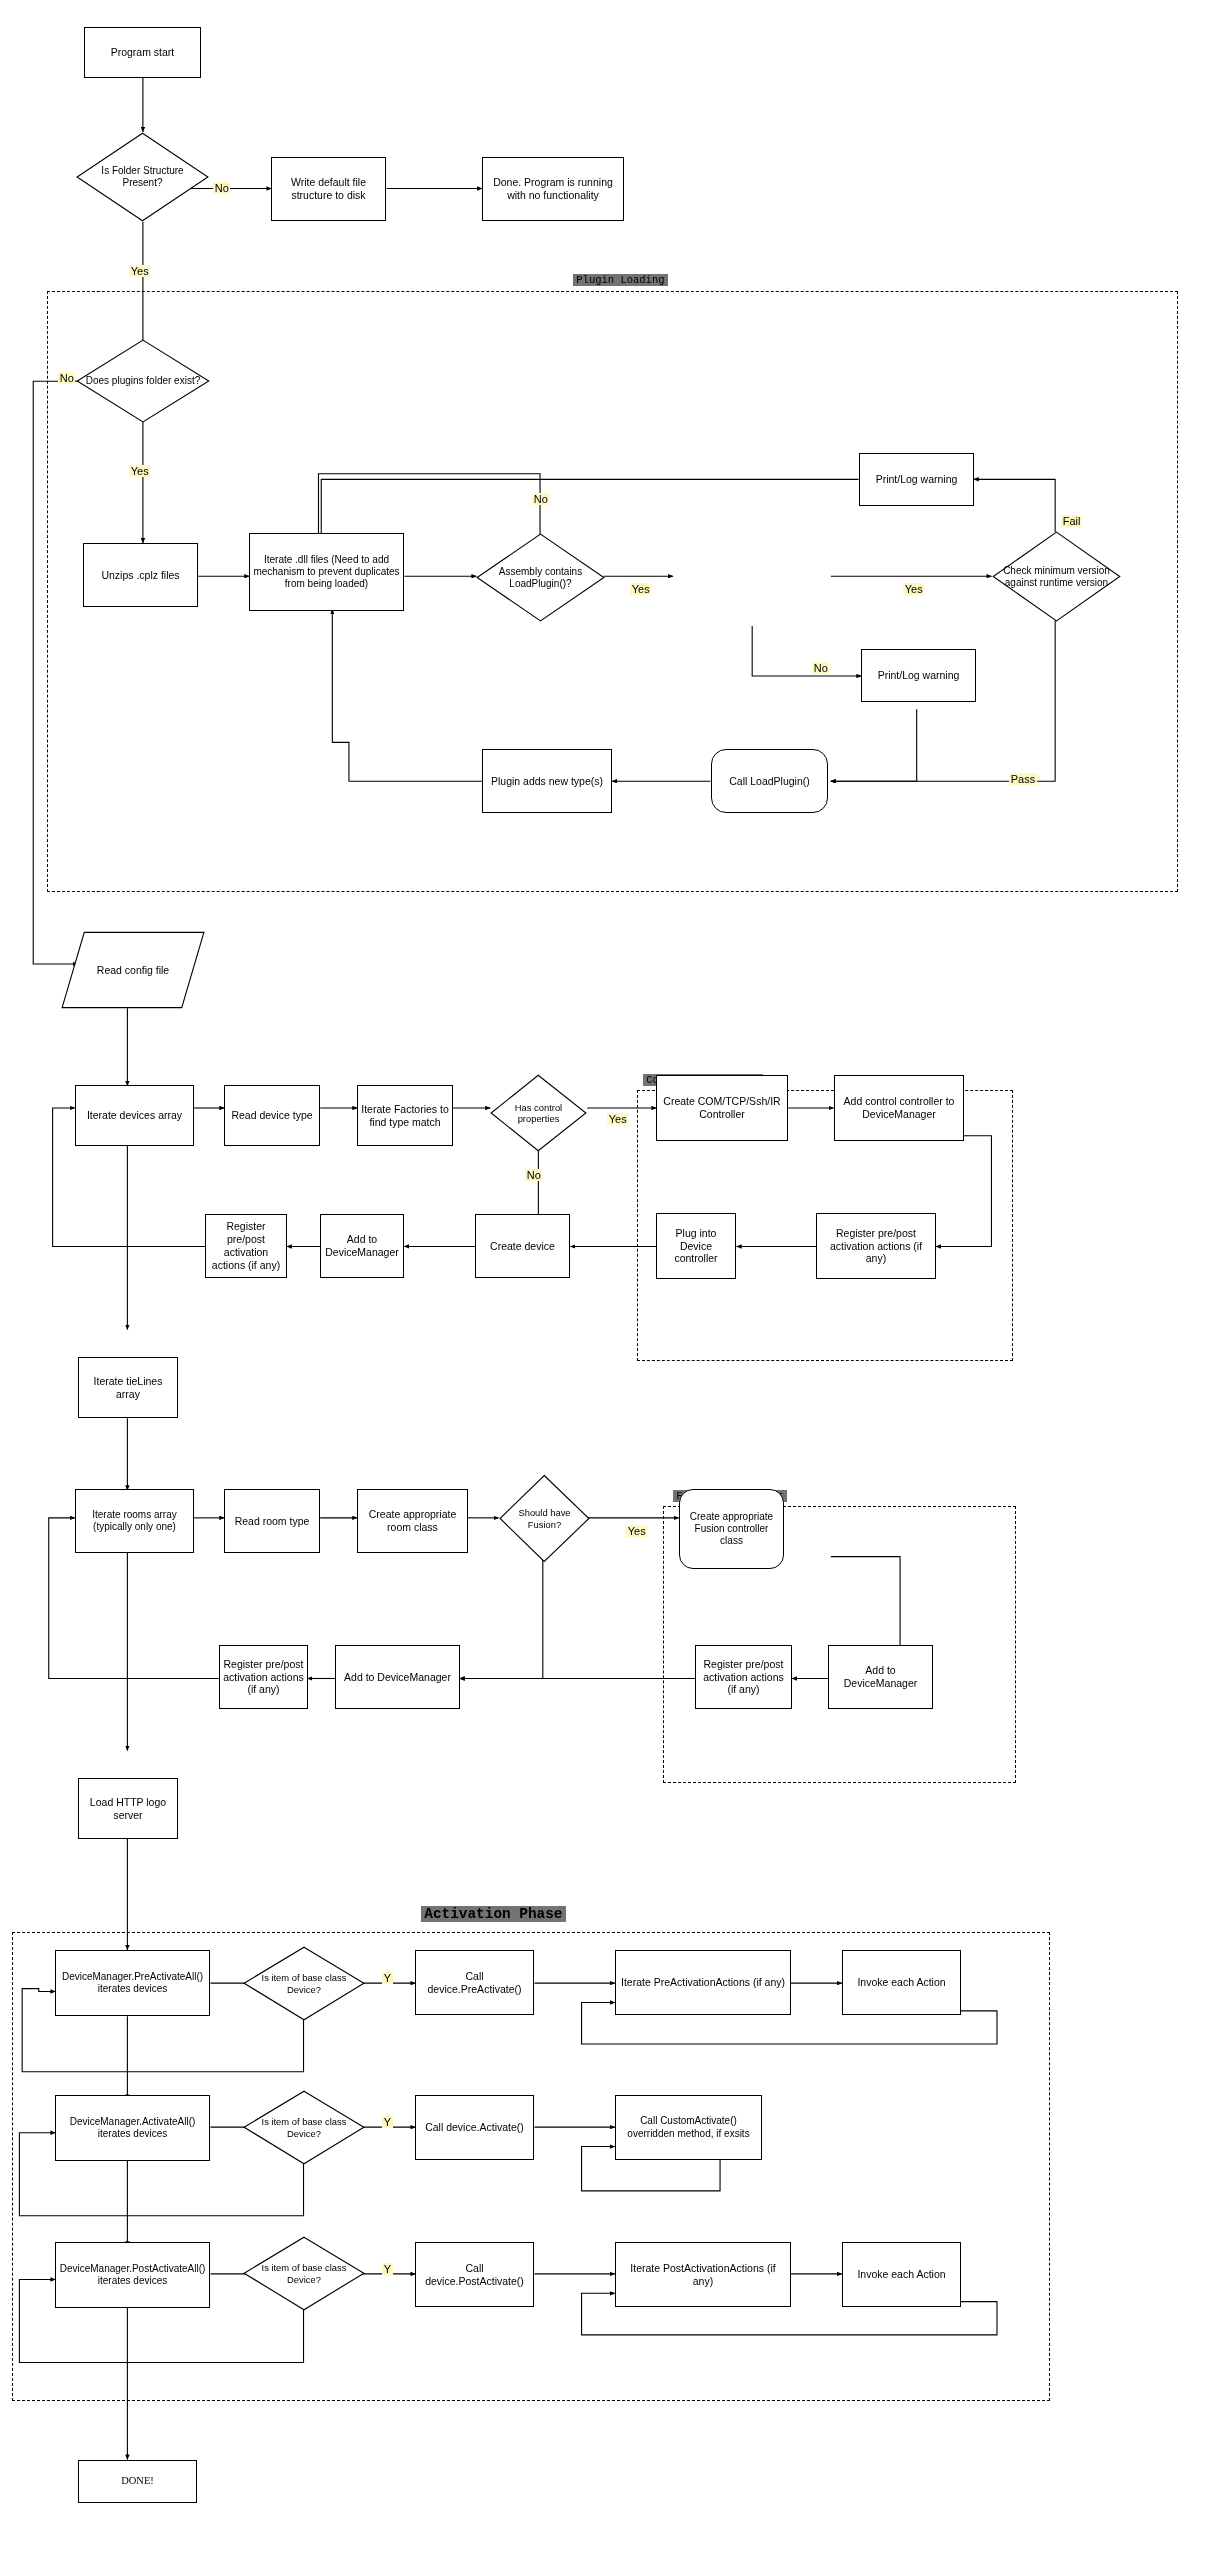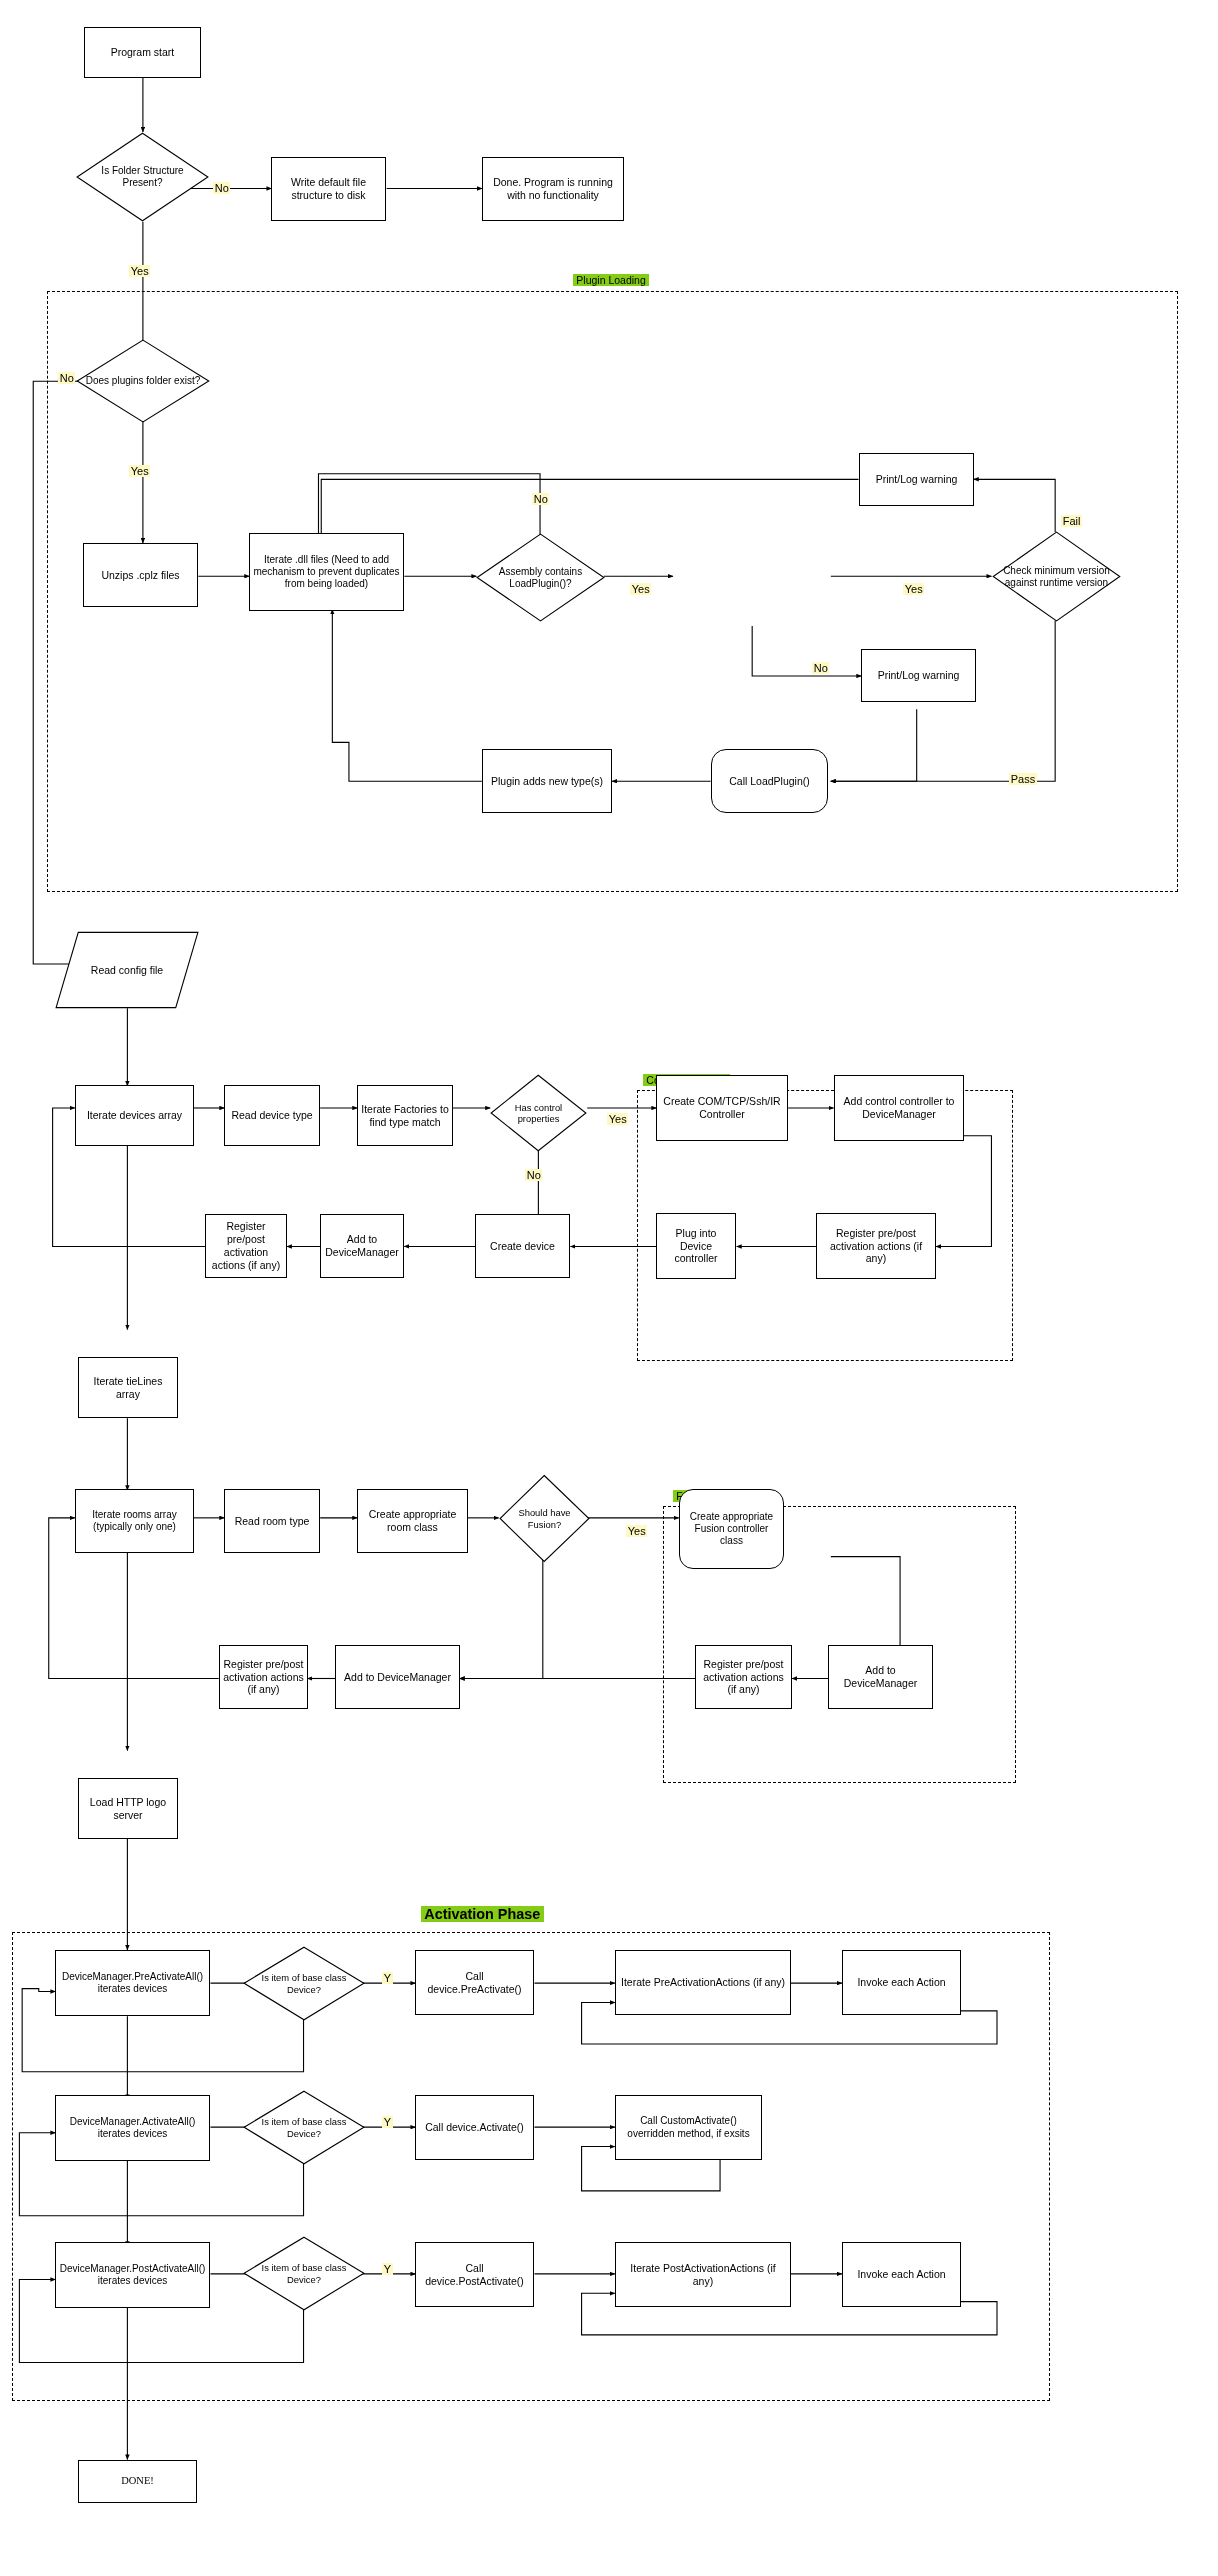--- a/index.html
+++ b/index.html
@@ -79,24 +79,25 @@
     position: absolute;
     box-sizing: border-box;
     border: 0.6px dashed #000000;
     background: transparent;
     z-index: 1;
   }
   .group-title {
     position: absolute;
     font-size: 10.5px;
     color: #000000;
-    background: #84cc16;
+    background: #737373;
     padding: 0 3.3px;
     z-index: 2;
     white-space: nowrap;
+    font-family: Liberation Mono, monospace;
   }
   .group-title.bold {
     font-weight: bold;
     font-size: 14.4px;
   }
   
   .edges {
     position: absolute;
     left: 0; top: 0;
     width: 1218px;
@@ -311,21 +312,21 @@
     <svg class="dia" viewBox="0 0 232 164" xmlns="http://www.w3.org/2000/svg">
         <polygon points="116,2 230,82 116,162 2,82" fill="#fff" stroke="#000" stroke-width="2"></polygon>
       </svg>
     <div class="dlabel">Check minimum version against runtime version</div>
   </div>
 
   <div class="node" style="left:711px; top:749px; width:117px; height:64px;border-radius:15px;">Call LoadPlugin()</div>
 
   <div class="node" style="left:482px; top:749px; width:130px; height:64px;">Plugin adds new type(s)</div>
 
-  <div class="para" style="left:55px; top:931px; width:144px; height:78px;">
+  <div class="para" style="left:61px; top:931px; width:144px; height:78px;">
     <svg width="144" height="78" viewBox="0 0 260 140" xmlns="http://www.w3.org/2000/svg">
         <polygon points="42,2 258,2 218,138 2,138" fill="#fff" stroke="#000" stroke-width="2"></polygon>
       </svg>
     <div class="plabel">Read config file</div>
   </div>
 
   <div class="node" style="left:75px; top:1085px; width:119px; height:61px;">Iterate devices array</div>
   <div class="node" style="left:224px; top:1085px; width:96px; height:61px;">Read device type</div>
   <div class="node" style="left:357px; top:1085px; width:96px; height:61px;">Iterate Factories to find type match</div>
 

